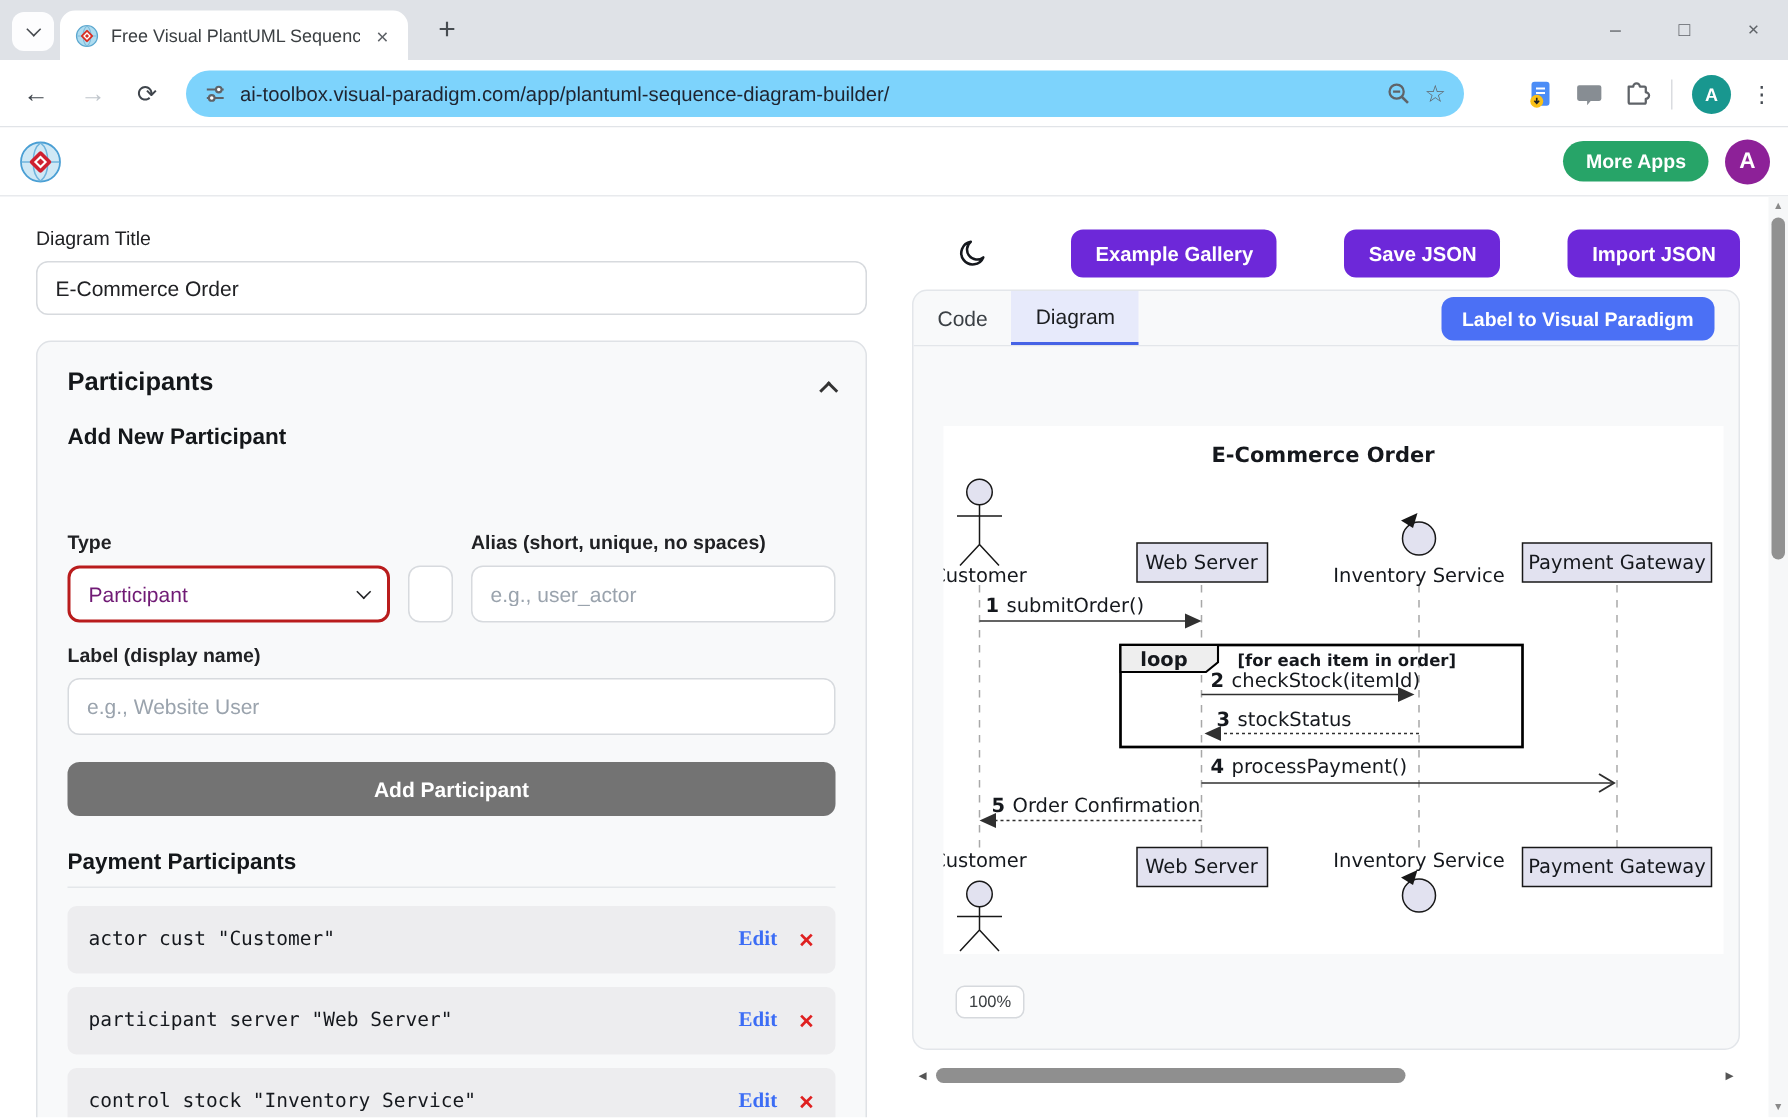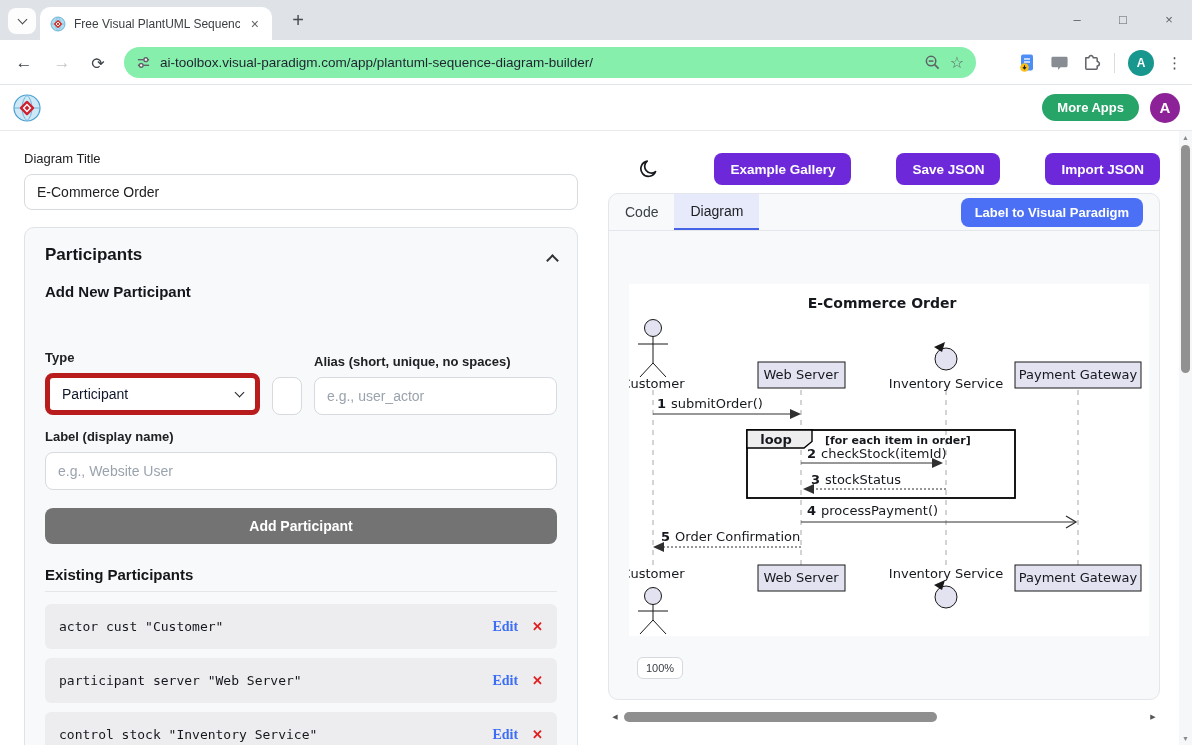--- a/index.html
+++ b/index.html
@@ -15,21 +15,21 @@
   .tab-close { font-size:14px; color:#5f6368; line-height:1; padding:1px 3px; border-radius:4px; cursor:pointer; }
   .newtab-btn { position:absolute; left:284px; top:6px; width:28px; height:28px; display:flex; align-items:center; justify-content:center; font-size:20px; color:#474c51; cursor:pointer; }
   .win-controls { position:absolute; right:0; top:0; height:38px; display:flex; }
   .win-btn { width:46px; height:38px; display:flex; align-items:center; justify-content:center; font-size:13px; color:#5f6368; cursor:pointer; }
 
   .toolbar { position:absolute; left:0; top:40px; width:1192px; height:45px; background:#fff; border-bottom:1px solid #e1e4e8; }
   .nav-ic { position:absolute; top:51px; width:24px; height:24px; display:flex; align-items:center; justify-content:center; font-size:17px; cursor:pointer; }
   .ic-back { left:12px; color:#3f454c; }
   .ic-fwd { left:50px; color:#c0c6cc; }
   .ic-reload { left:86px; color:#3f454c; font-size:16px; }
-  .urlpill { position:absolute; left:124px; top:47px; width:852px; height:31px; background:#86efac; border-radius:16px; display:flex; align-items:center; padding:0 12px; gap:9px; }
+  .urlpill { position:absolute; left:124px; top:47px; width:852px; height:31px; background:#7dd3fc; border-radius:16px; display:flex; align-items:center; padding:0 12px; gap:9px; }
   .url-text { font-size:13.5px; color:#1f2430; flex:1; white-space:nowrap; overflow:hidden; }
   .tb-right { position:absolute; right:10px; top:47px; height:31px; display:flex; align-items:center; gap:13px; }
   .vsep { width:1px; height:20px; background:#dadce0; }
   .avatar-sm { width:26px; height:26px; border-radius:50%; background:#18978f; color:#fff; font-size:12px; font-weight:bold; display:flex; align-items:center; justify-content:center; cursor:pointer; }
   .kebab { font-size:15px; color:#454b52; cursor:pointer; letter-spacing:0; }
 
   
   .appheader { position:absolute; left:0; top:85px; width:1192px; height:46px; background:#fff; border-bottom:1px solid #e8eaed; display:flex; align-items:center; padding:0 12px; }
   .h-titles { margin-left:9px; }
   .h-title { font-size:15px; font-weight:bold; color:#1f2328; line-height:17px; }
@@ -50,21 +50,21 @@
   .card { margin-top:17px; border:1px solid #dfe2e6; border-radius:10px; background:#f8f9fa; height:700px; overflow:hidden; }
   .card-header { padding:17px 20px 14px; display:flex; align-items:flex-end; justify-content:space-between; cursor:pointer; }
   .card-title { font-size:17px; font-weight:bold; color:#14171a; }
   .chev-up { width:9px; height:9px; border-right:2px solid #333; border-bottom:2px solid #333; transform:rotate(-135deg); margin-top:5px; }
   .card-body { padding:0 20px 20px; }
   .sec-h { font-size:15px; font-weight:bold; color:#14171a; margin:4px 0 14px; }
   .form-row { display:flex; gap:12px; align-items:flex-end; }
   .fcol-type { width:215px; }
   .fcol-alias { flex:1;margin-top:40px; }
   .mini-label { font-size:13px; font-weight:bold; color:#202124; margin-bottom:8px; }
-  .selectbox { height:38px; background:#fff; border:5px solid #b91c1c; border-radius:8px; display:flex; align-items:center; justify-content:space-between; padding:16px 12px; font-size:14px; color:#0f172a; cursor:pointer; }
+  .selectbox { height:38px; background:#fff; border:2px solid #b91c1c; border-radius:8px; display:flex; align-items:center; justify-content:space-between; padding:16px 12px; font-size:14px; color:#701a75; cursor:pointer; }
   .sel-chev { width:7px; height:7px; border-right:1.8px solid #202124; border-bottom:1.8px solid #202124; transform:rotate(45deg); margin-top:-4px; }
   .swatch { width:30px; height:38px; border:1px solid #d7dade; border-radius:8px; background:#fff; cursor:pointer; flex:none; }
   .alias-input, .label-input { height:38px; }
   .label-row { margin-top:14px; }
   .add-btn { margin-top:18px; width:100%; height:36px; border:none; border-radius:8px; background:#737373; color:#fff; font-size:14px; font-weight:bold; cursor:pointer; font-family:"Liberation Sans", sans-serif; }
   .exist-h { font-size:15px; font-weight:bold; color:#14171a; margin:22px 0 8px; }
   .divider { border-top:1px solid #e4e7ea; margin-bottom:12px; }
   .p-row { background:#ededef; border-radius:6px; height:45px; display:flex; align-items:center; justify-content:space-between; padding:0 14px; margin-bottom:9px; }
   .p-code { font-family:"DejaVu Sans Mono", monospace; font-size:13px; color:#15181d; }
   .p-actions { display:flex; align-items:center; gap:14px;font-family:Liberation Serif, serif; }
@@ -201,21 +201,21 @@
             <div class="fcol-alias">
               <div class="mini-label">Alias (short, unique, no spaces)</div>
               <input class="txt-input alias-input" placeholder="e.g., user_actor" style="">
             </div>
           </div>
           <div class="label-row">
             <div class="mini-label">Label (display name)</div>
             <input class="txt-input label-input" placeholder="e.g., Website User" style="">
           </div>
           <button class="add-btn">Add Participant</button>
-          <div class="exist-h">Existing Participants</div>
+          <div class="exist-h">Payment Participants</div>
           <div class="divider"></div>
 
           <div class="p-row">
             <span class="p-code">actor cust "Customer"</span>
             <span class="p-actions">
                 <span class="edit-link">Edit</span>
                 <span class="del-x">✕</span>
               </span>
           </div>
           <div class="p-row">

